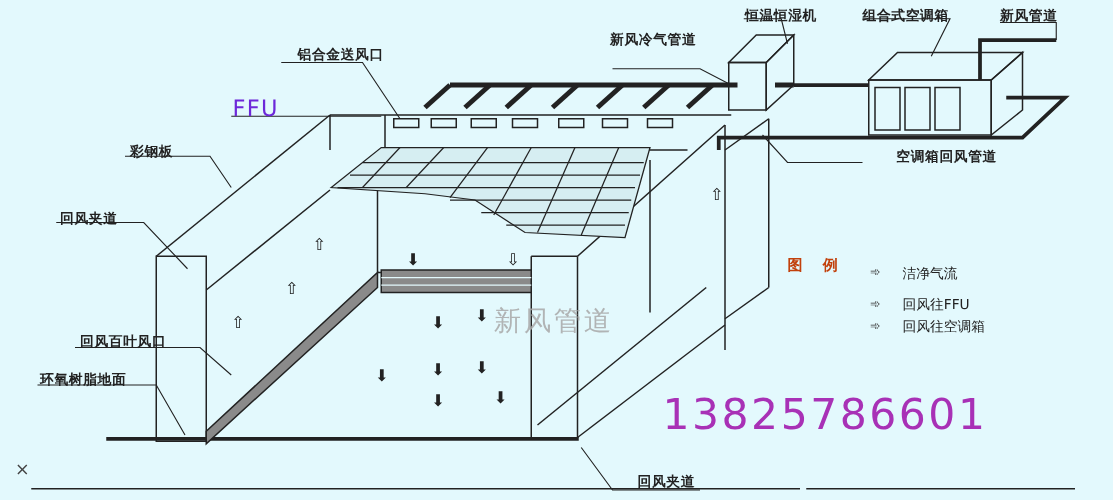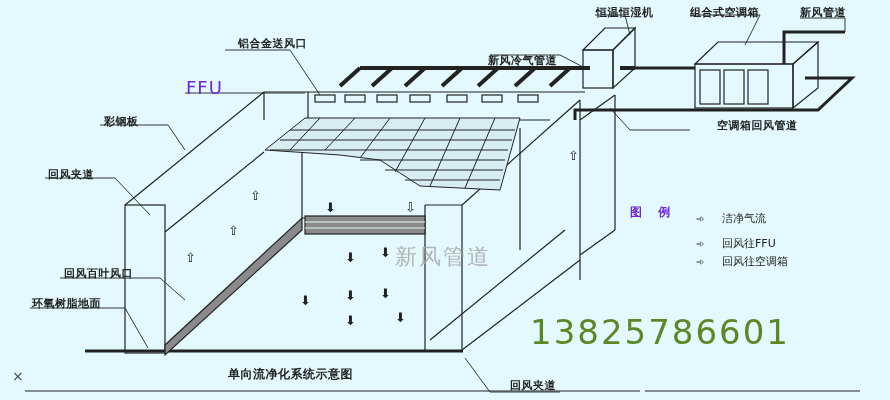--- a/index.html
+++ b/index.html
@@ -1,25 +1,25 @@
 <!DOCTYPE html>
 <html><head>
 <meta charset="utf-8">
 <style>
   html, body { margin: 0; padding: 0; }
   body { width: 890px; height: 400px; background: #e3f9fd; overflow: hidden; position: relative;
          font-family: "DejaVu Sans", sans-serif; }
   #stage { position: absolute; left: 0; top: 0; width: 890px; height: 400px; }
   .lbl { position: absolute; font-size: 11px; color: #222; white-space: nowrap; font-weight: bold; letter-spacing: 0.5px; }
   .lbl-ffu { position: absolute; font-size: 18px; color: #6d28d9; font-family: "DejaVu Sans", sans-serif; letter-spacing: 1px; }
-  .legend-title { position: absolute; font-size: 12px; color: #6d28d9; font-weight: bold; letter-spacing: 6px; }
+  .legend-title { position: absolute; font-size: 12px; color: #c2410c; font-weight: bold; letter-spacing: 6px; }
   .legend-item { position: absolute; font-size: 11px; color: #222; white-space: nowrap; display: flex; align-items: center; gap: 8px; }
   .legend-glyph { font-size: 10px; color: #333; width: 18px; display: inline-block; }
   .watermark-brand { position: absolute; left: 395px; top: 242px; font-size: 22px; color: #a9a9a9; opacity: 0.85; letter-spacing: 2px; }
-  .watermark-phone { position: absolute; left: 530px; top: 312px; font-size: 34px; color: #4d7c0f; opacity: 0.9; letter-spacing: 2px; font-family: "DejaVu Sans", sans-serif; }
+  .watermark-phone { position: absolute; left: 530px; top: 312px; font-size: 34px; color: #a21caf; opacity: 0.9; letter-spacing: 2px; font-family: "DejaVu Sans", sans-serif; }
   .title { position: absolute; left: 228px; top: 366px; font-size: 12px; font-weight: bold; color: #222; letter-spacing: 0.5px; }
   .x-mark { position: absolute; left: 12px; top: 368px; font-size: 14px; color: #444; }
 </style>
 </head>
 <body>
 
 <div id="stage">
 <svg width="890" height="400" viewBox="0 0 890 400" xmlns="http://www.w3.org/2000/svg">
   <g stroke="#222" fill="none" stroke-width="1.2">
 
@@ -154,21 +154,21 @@
         <text x="345" y="325">⬇</text>
         <text x="395" y="322">⬇</text>
     <text x="568" y="160">⇧</text>
   </g>
 </svg>
 
 
 <div class="lbl" style="left:596px; top:5px;font-family:Liberation Serif, serif;">恒温恒湿机</div>
 <div class="lbl" style="left:690px; top:5px;">组合式空调箱</div>
 <div class="lbl" style="left:800px; top:5px;">新风管道</div>
-<div class="lbl" style="left:488px; top:53px;">新风冷气管道</div>
+<div class="lbl" style="left:488px; top:24px;">新风冷气管道</div>
 <div class="lbl" style="left:222px; top:36px;margin-left:16px;">铝合金送风口</div>
 <div class="lbl-ffu" style="left:186px; top:77px;">FFU</div>
 <div class="lbl" style="left:104px; top:114px;">彩钢板</div>
 <div class="lbl" style="left:48px; top:167px;">回风夹道</div>
 <div class="lbl" style="left:64px; top:266px;">回风百叶风口</div>
 <div class="lbl" style="left:32px; top:296px;text-align:center;">环氧树脂地面</div>
 <div class="lbl" style="left:717px; top:118px;">空调箱回风管道</div>
 <div class="lbl" style="left:510px; top:378px;">回风夹道</div>
 
 
@@ -184,15 +184,14 @@
 <div class="legend-item" style="left:696px; top:254px;">
   <span class="legend-glyph">➾</span>
   <span>回风往空调箱</span>
 </div>
 
 
 <div class="watermark-brand">新风管道</div>
 <div class="watermark-phone">13825786601</div>
 
 
-<div class="title">单向流净化系统示意图</div>
 <div class="x-mark">×</div>
 </div>
 
 </body></html>

